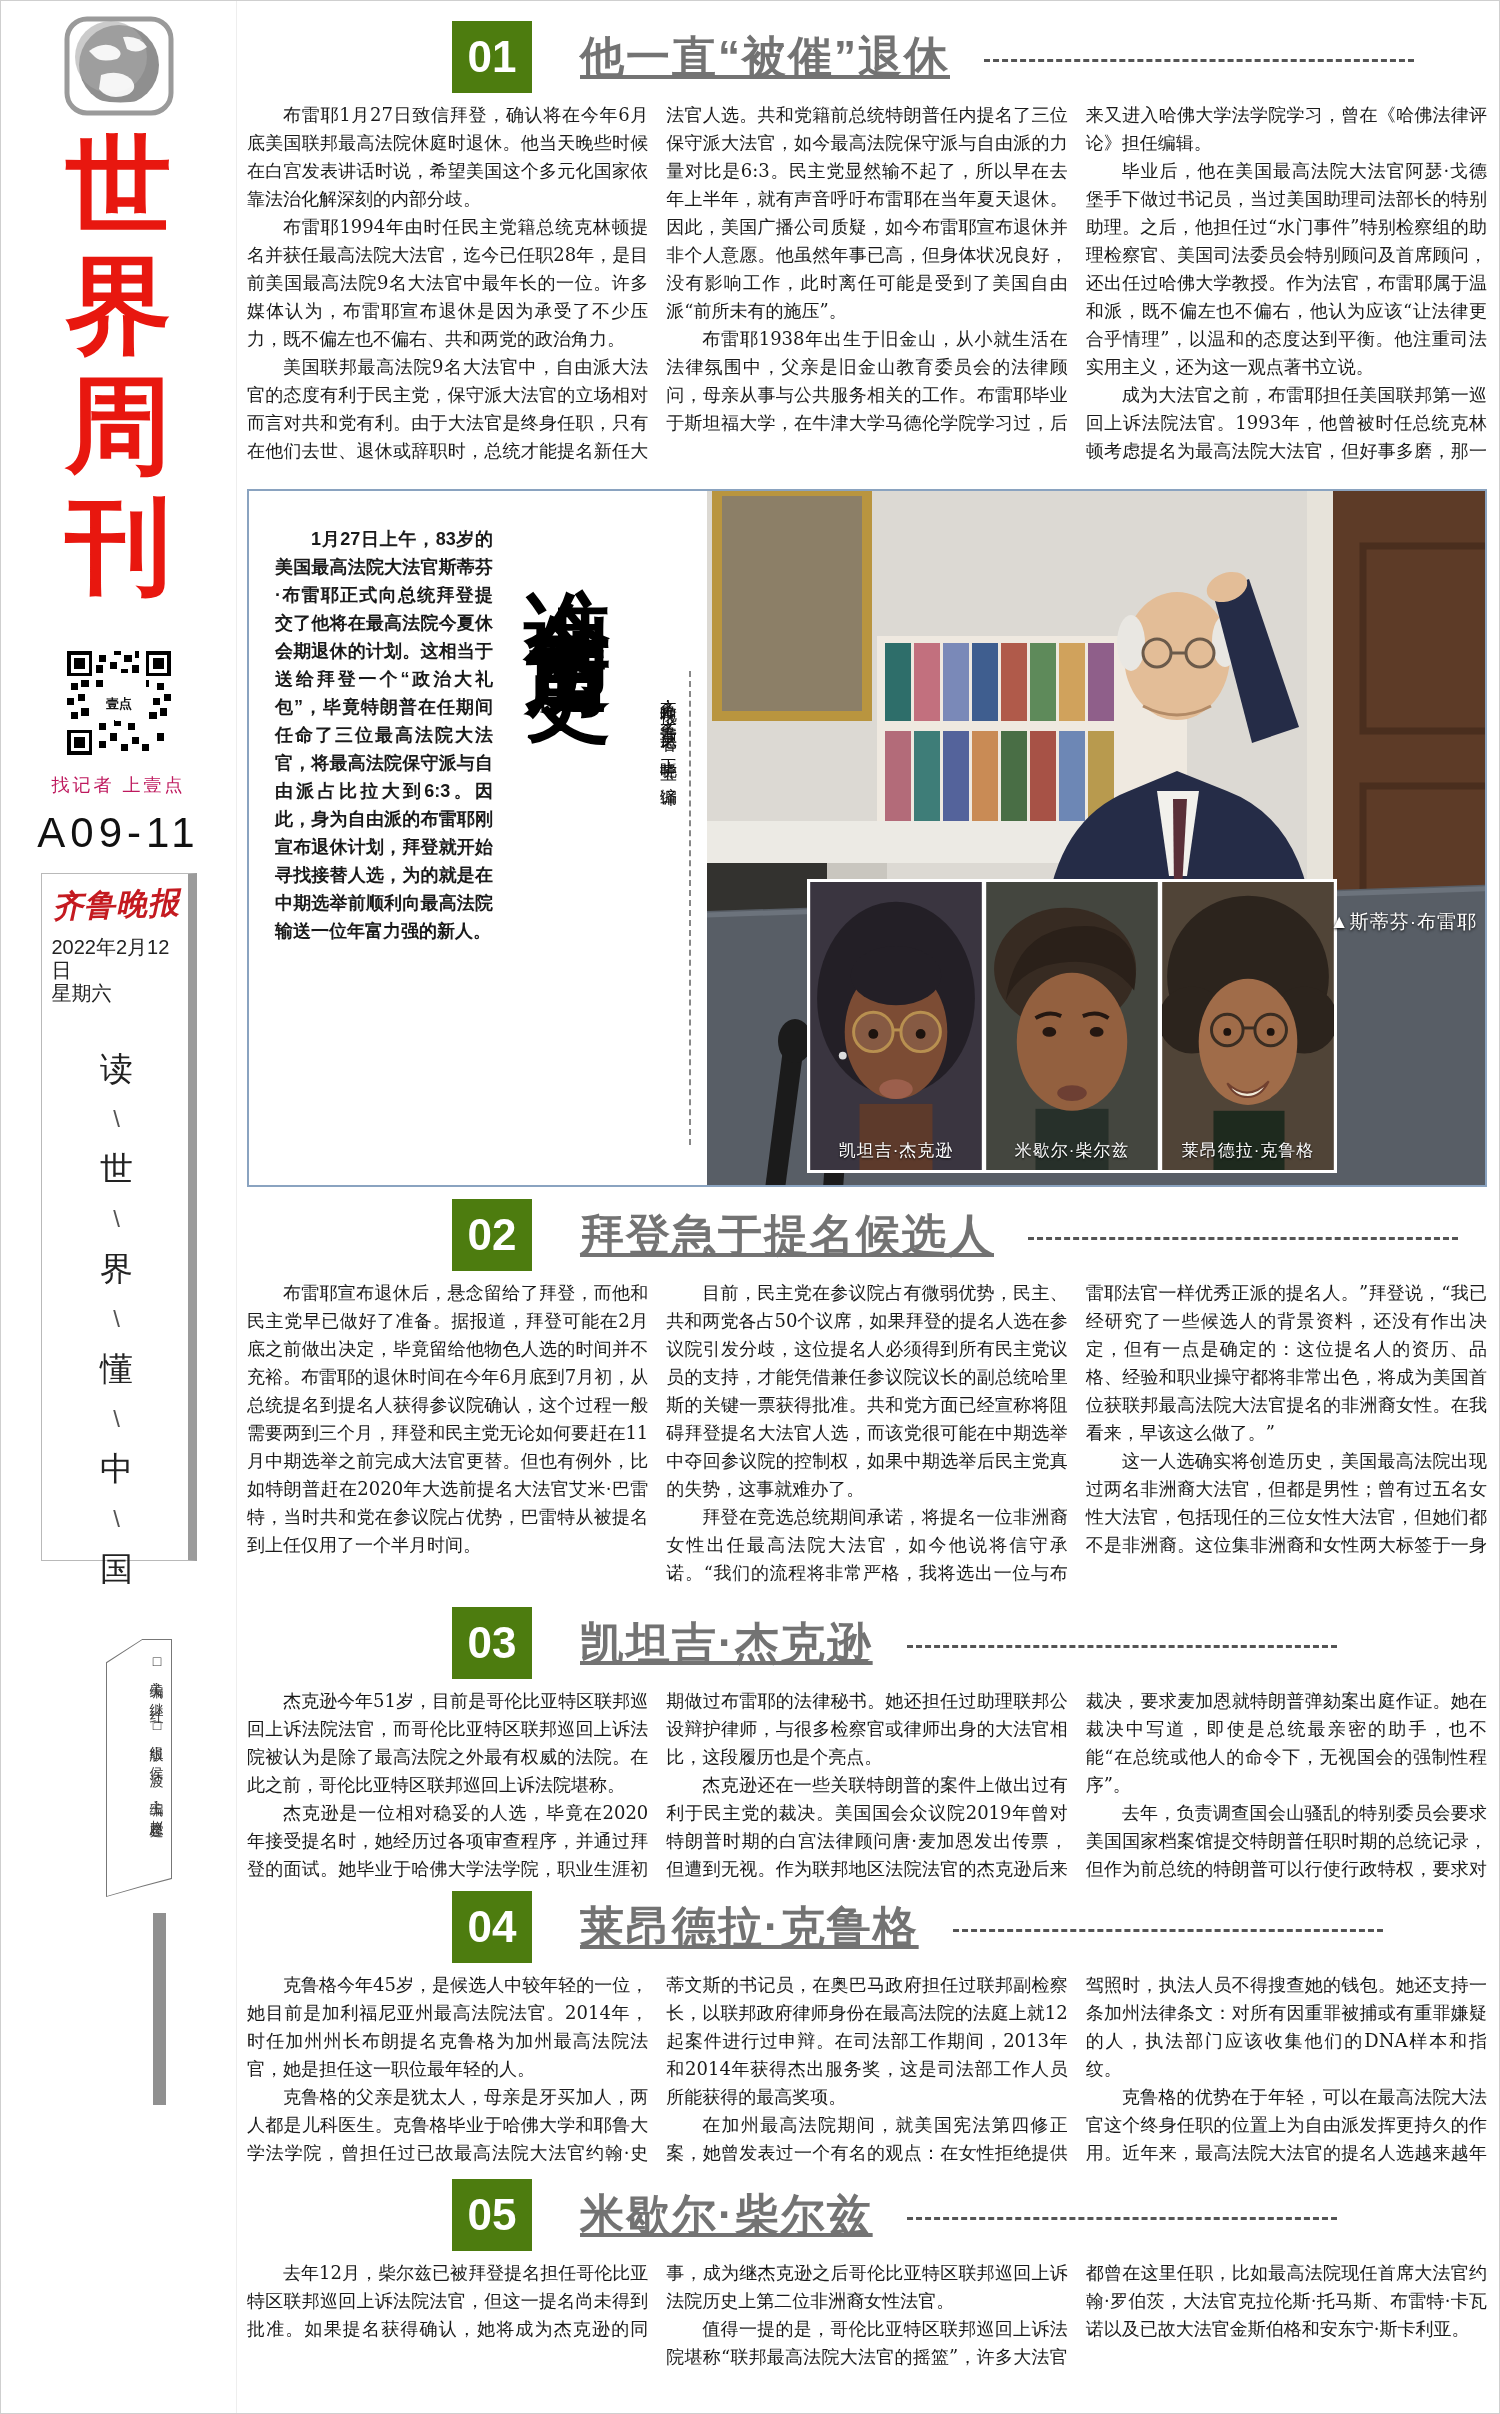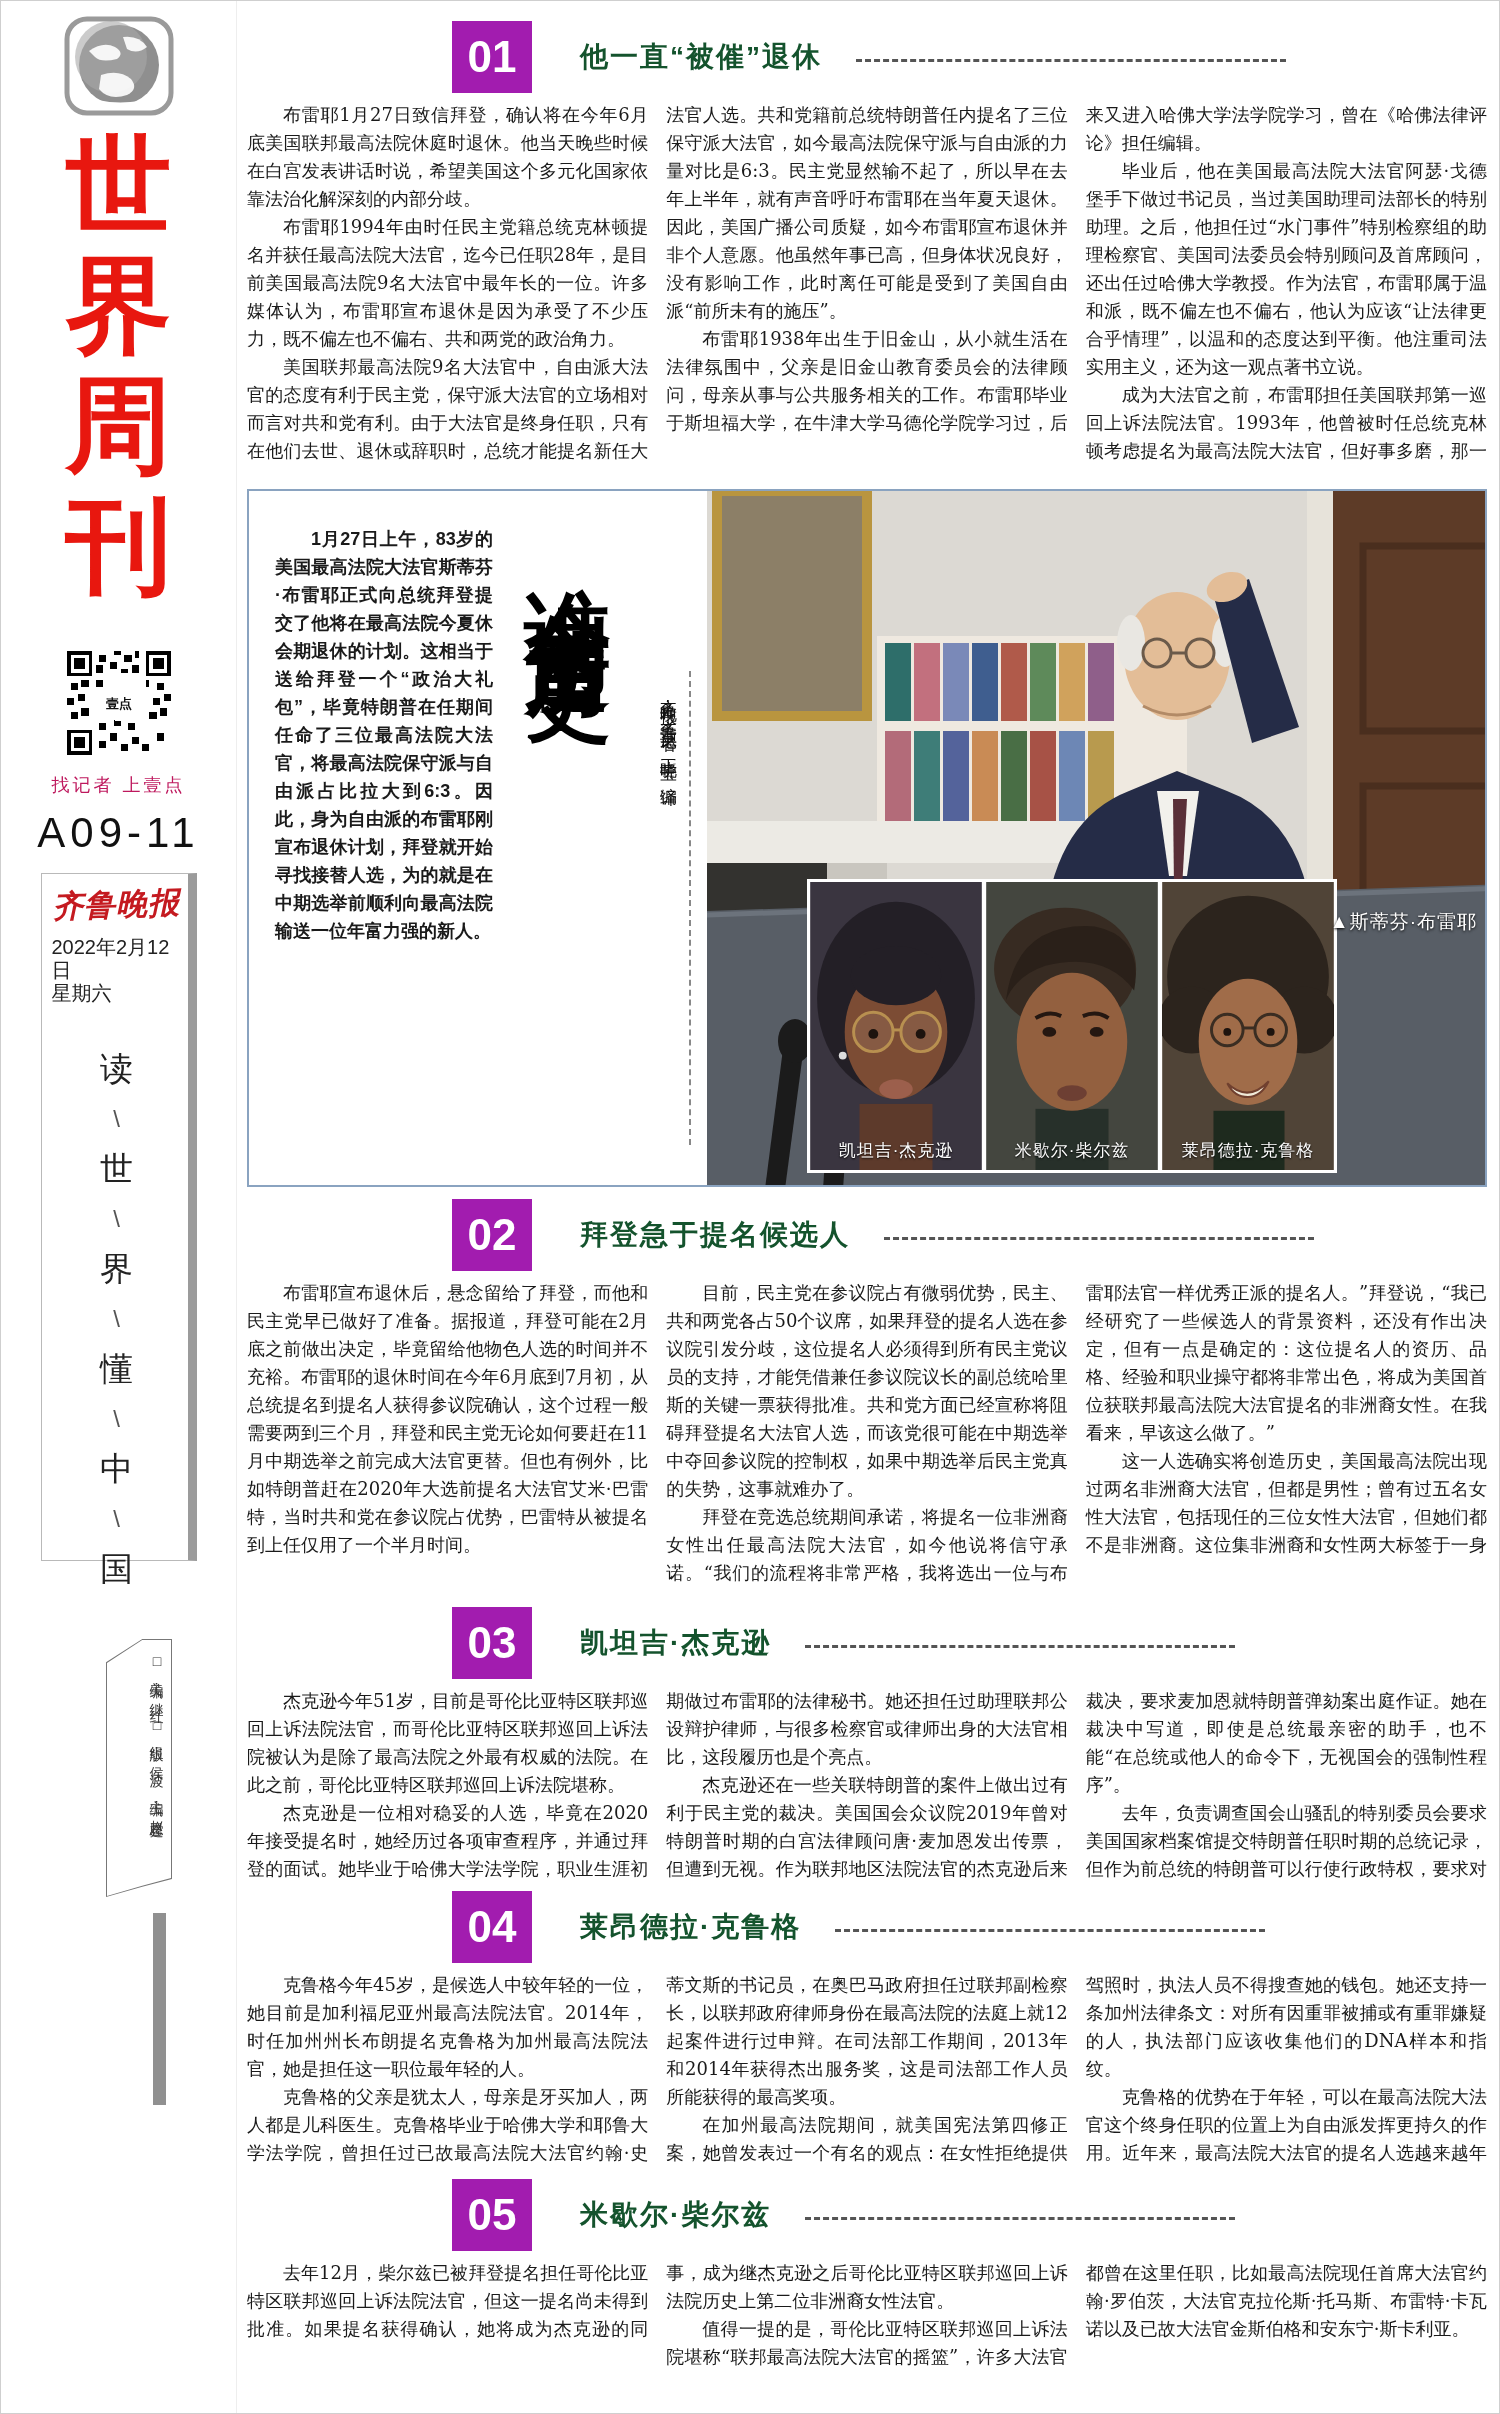--- a/index.html
+++ b/index.html
@@ -31,24 +31,24 @@
   .editors .shape{position:absolute;inset:0;background:#777;
       clip-path:polygon(0 9%,55% 0,100% 0,100% 93%,55% 96%,0 100%);}
   .editors .shape-in{position:absolute;inset:1px;background:#fff;
       clip-path:polygon(0 9%,55% 0,100% 0,100% 93%,55% 96%,0 100%);}
   .editors .etxt{position:absolute;inset:14px 6px 10px 6px;writing-mode:vertical-rl;
       font-family:"Liberation Sans",sans-serif;font-size:14px;letter-spacing:2px;color:#333;display:flex;gap:6px;}
   .side-bar-rect{width:13px;height:192px;background:#909090;align-self:flex-end;margin:16px 70px 0 0;}
 
   
   .sec-header{display:flex;align-items:center;padding-left:205px;height:72px;margin-bottom:8px;}
-  .badge{width:80px;height:72px;background:#a21caf;color:#fff;display:flex;align-items:center;justify-content:center;
+  .badge{width:80px;height:72px;background:#4d7c0f;color:#fff;display:flex;align-items:center;justify-content:center;
          font-family:"Liberation Sans",sans-serif;font-weight:700;font-size:44px;}
-  .sec-title{font-family:"Liberation Sans",sans-serif;font-weight:700;font-size:28px;color:#14532d;
-             letter-spacing:2px;margin:0 0 0 48px;white-space:nowrap;}
+  .sec-title{font-family:"Liberation Sans",sans-serif;font-weight:700;font-size:44px;color:#737373;
+             letter-spacing:2px;margin:0 0 0 48px;white-space:nowrap;text-decoration:underline;}
   .rule{width:430px;border-top:3px dashed #555;margin-left:34px;margin-top:6px;}
 
   
   .cols{column-count:3;column-gap:18px;font-size:18px;line-height:28px;text-align:justify;overflow:hidden;}
   .cols p{margin:0;text-indent:2em;}
   .h-s1{height:376px;margin-bottom:10px;}
   .h-s2{height:318px;margin-bottom:10px;}
   .h-s3{height:200px;margin-bottom:4px;}
   .h-s4{height:204px;margin-bottom:4px;}
   .h-s5{height:146px;}

